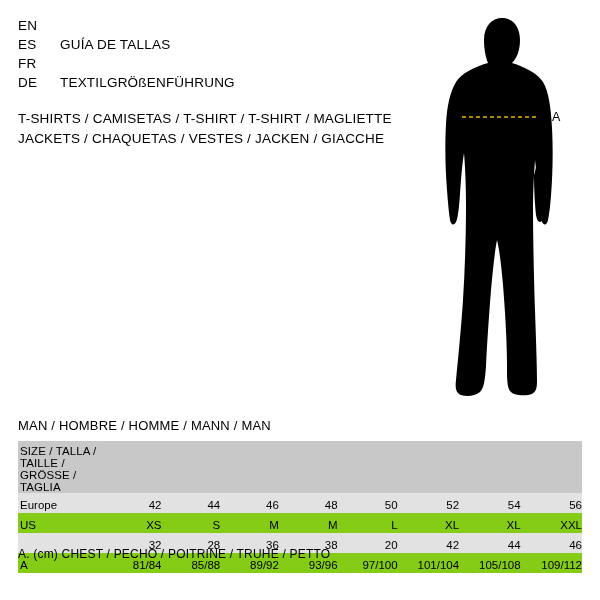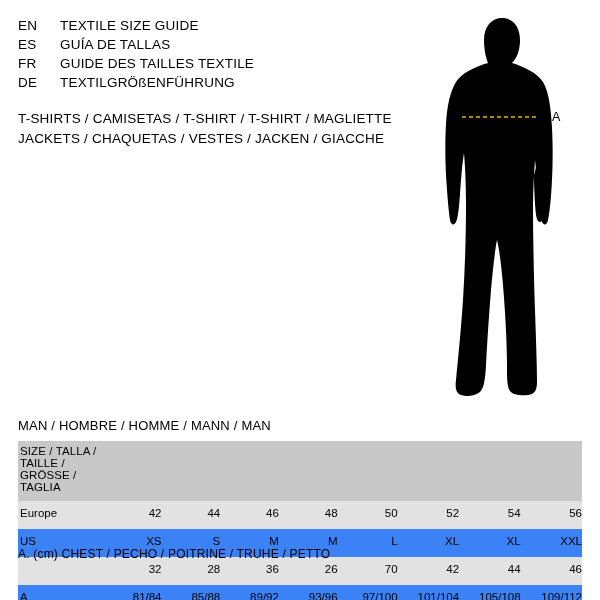--- a/index.html
+++ b/index.html
@@ -89,34 +89,34 @@
     font-size: 13px;
     letter-spacing: 0.2px;
     margin-bottom: 8px;
   }
   table.size-table {
     border-collapse: collapse;
     width: 564px;
     font-size: 11.5px;
   }
   table.size-table td {
-    padding: 4px 0 8px 0;
+    padding: 4px 0 0 0;
     height: 16px;
     vertical-align: middle;
   }
   .row-header td {
     background: #c8c8c8;
     font-size: 11.5px;
     letter-spacing: 0.1px;
   }
   .row-shade td {
     background: #e2e2e2;
   }
   .row-plain td {
-    background: #3b82f6;
+    background: #84cc16;
   }
   .col-label {
     width: 92px;
     padding-left: 2px !important;
   }
   .cell {
     width: 67px;
     text-align: right;
   }
   .footnote {
@@ -128,29 +128,27 @@
   }
 </style>
 </head>
 <body>
 
 <div class="page">
 
   <div class="lang-block">
     <div class="lang-row">
       <span class="lang-code">EN</span>
-      <span class="lang-text">TEXTILE SIZE GUIDE</span>
     </div>
     <div class="lang-row">
       <span class="lang-code">ES</span>
       <span class="lang-text">GUÍA DE TALLAS</span>
     </div>
     <div class="lang-row">
       <span class="lang-code">FR</span>
-      <span class="lang-text">GUIDE DES TAILLES TEXTILE</span>
     </div>
     <div class="lang-row">
       <span class="lang-code">DE</span>
       <span class="lang-text">TEXTILGRÖßENFÜHRUNG</span>
     </div>
   </div>
 
   <div class="cat-block">
     <div class="cat-line">T-SHIRTS / CAMISETAS / T-SHIRT / T-SHIRT / MAGLIETTE</div>
     <div class="cat-line">JACKETS / CHAQUETAS / VESTES / JACKEN / GIACCHE</div>
@@ -238,22 +236,22 @@
           <td class="cell">L</td>
           <td class="cell">XL</td>
           <td class="cell">XL</td>
           <td class="cell">XXL</td>
         </tr>
         <tr class="row-shade">
           <td class="col-label"></td>
           <td class="cell">32</td>
           <td class="cell">28</td>
           <td class="cell">36</td>
-          <td class="cell">26</td>
-          <td class="cell">70</td>
+          <td class="cell">38</td>
+          <td class="cell">20</td>
           <td class="cell">42</td>
           <td class="cell">44</td>
           <td class="cell">46</td>
         </tr>
         <tr class="row-plain">
           <td class="col-label">A</td>
           <td class="cell">81/84</td>
           <td class="cell">85/88</td>
           <td class="cell">89/92</td>
           <td class="cell">93/96</td>

